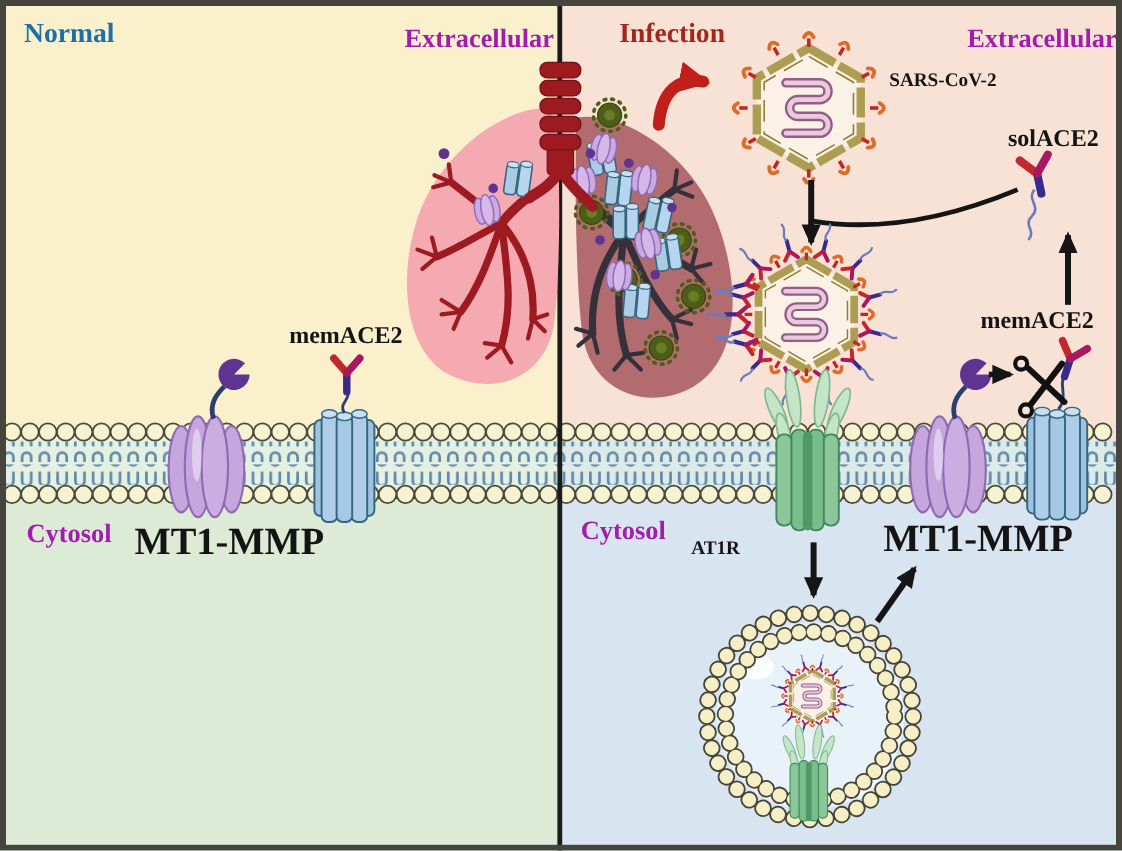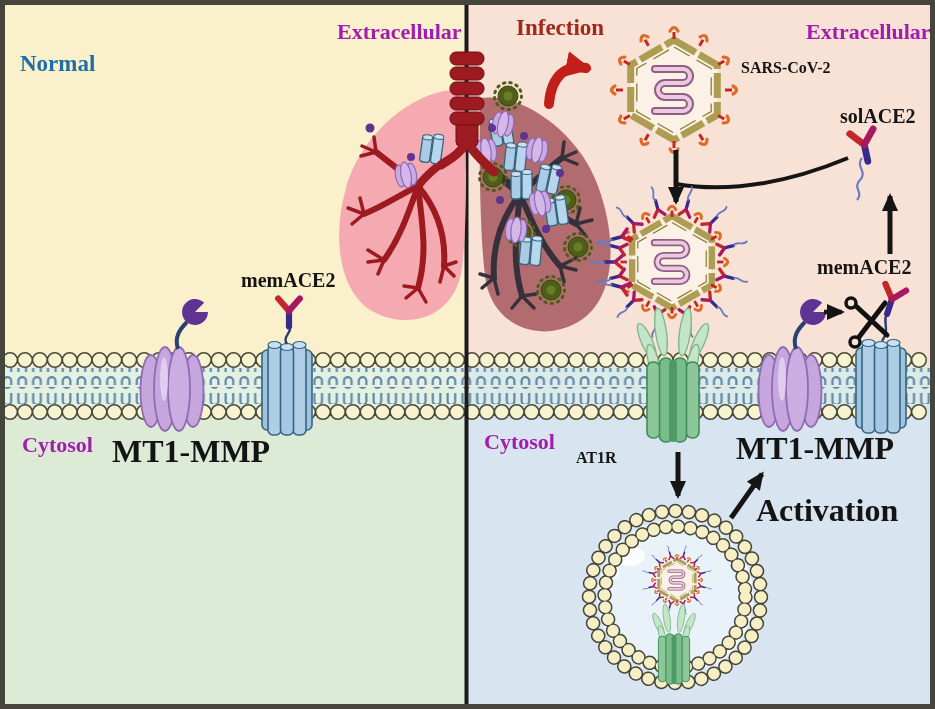--- a/index.html
+++ b/index.html
@@ -12,21 +12,21 @@
   }
   .stage svg{position:absolute;left:0;top:0;}
   .lbl{
     position:absolute;
     font-weight:bold;
     color:#141414;
     white-space:nowrap;
     line-height:1.05;
     letter-spacing:0px;
   }
-  .blue{color:#1E6FA8;margin-top:36px;}
+  .blue{color:#1E6FA8;}
   .red{color:#A2271C;}
   .gray{color:#a21caf;}
   .s20{font-size:20px;} .s21{font-size:16px;} .s22{font-size:22px;}
   .s23{font-size:23px;} .s24{font-size:32px;}
 </style>
 </head>
 <body>
 
 <div class="stage">
 
@@ -330,15 +330,14 @@
 <div class="lbl gray s22" style="left:806px;top:20px;">Extracellular</div>
 <div class="lbl s21" style="left:741px;top:60px;">SARS-CoV-2</div>
 <div class="lbl s20" style="left:840px;top:106px;">solACE2</div>
 <div class="lbl s20" style="left:817px;top:257px;">memACE2</div>
 <div class="lbl s20" style="left:241px;top:270px;">memACE2</div>
 <div class="lbl gray s22" style="left:22px;top:433px;">Cytosol</div>
 <div class="lbl s24" style="left:112px;top:435px;">MT1-MMP</div>
 <div class="lbl gray s22" style="left:484px;top:430px;">Cytosol</div>
 <div class="lbl s21" style="left:576px;top:450px;">AT1R</div>
 <div class="lbl s24" style="left:736px;top:432px;">MT1-MMP</div>
-<div class="lbl s24" style="left:756px;top:494px;">Activation</div>
 
 </div>
 
 </body></html>

